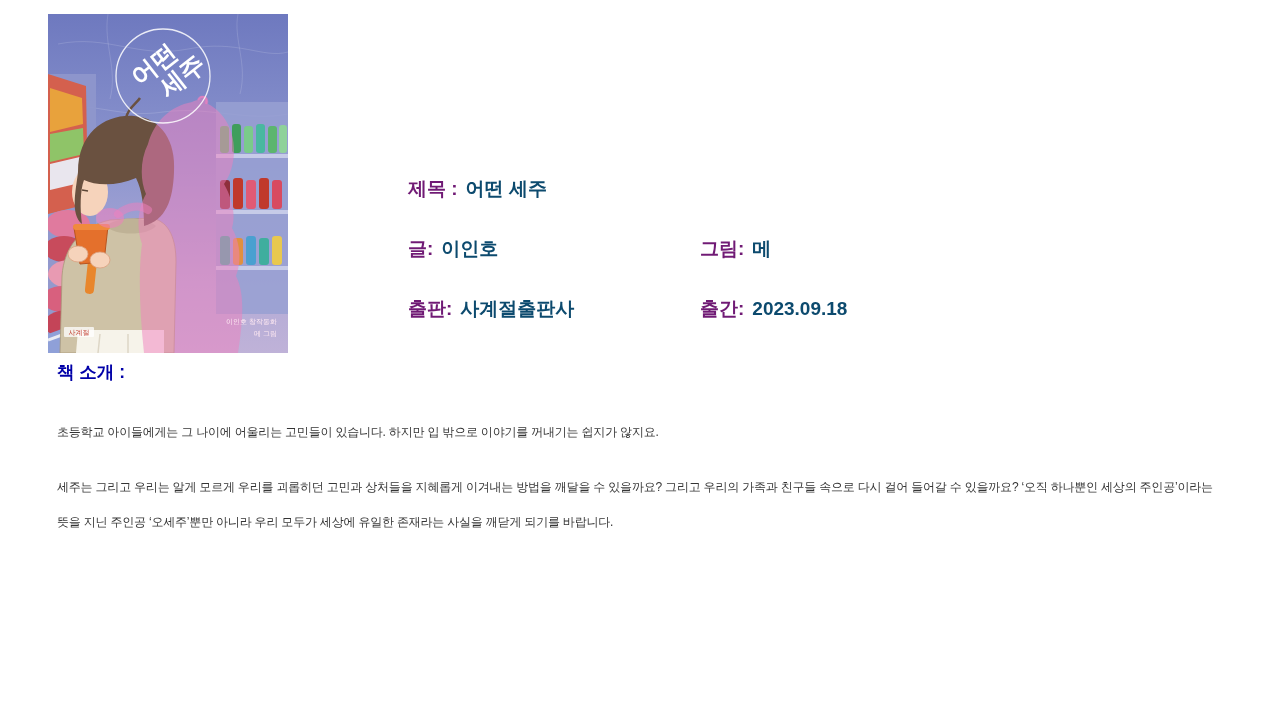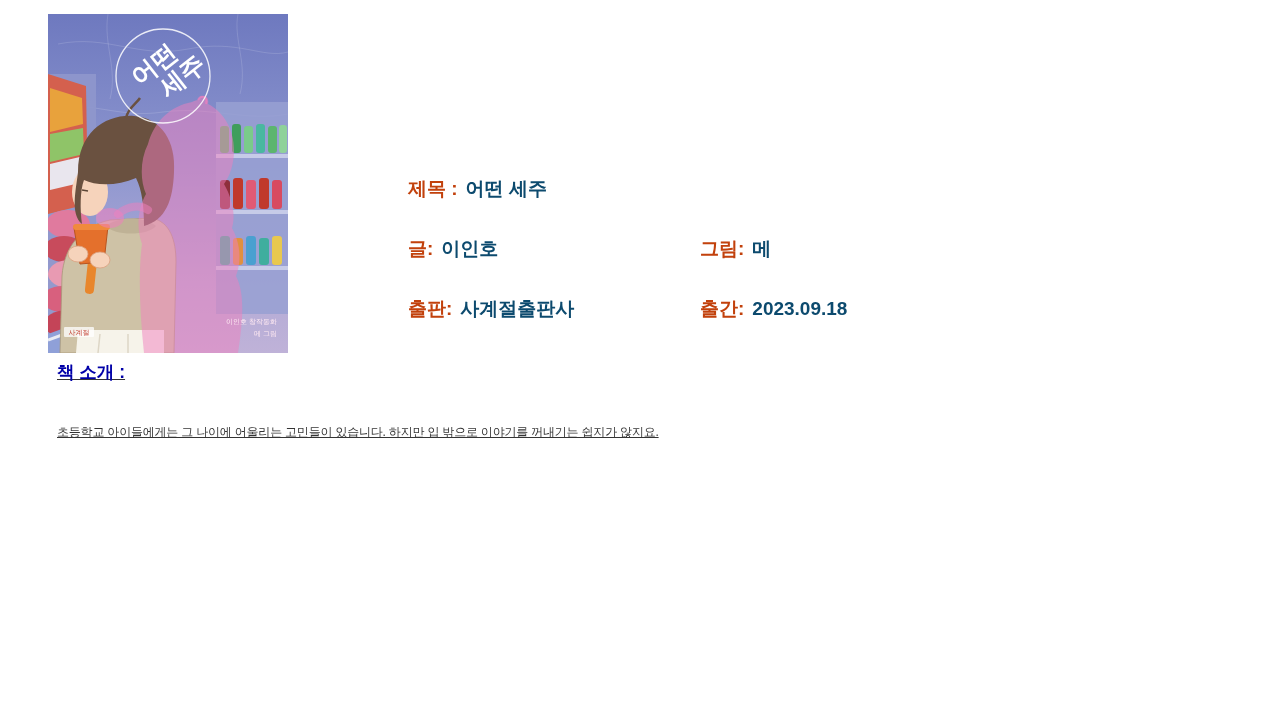--- a/index.html
+++ b/index.html
@@ -8,25 +8,25 @@
 
   
   .cover{position:absolute;left:48px;top:14px;width:240px;height:339px;}
   .cover svg{display:block;width:240px;height:339px;}
 
   
   .meta{position:absolute;left:408px;top:176px;font-size:19px;}
   .meta-row{display:flex;align-items:baseline;margin-bottom:34px;white-space:nowrap;}
   .meta-pair{display:inline-flex;align-items:baseline;}
   .meta-pair.first{width:292px;}
-  .meta-label{color:#c2410c;font-weight:bold;margin-right:8px;text-align:center;}
+  .meta-label{color:#701a75;font-weight:bold;margin-right:8px;text-align:center;}
   .meta-value{color:#0c4a6e;font-weight:bold;}
 
   
-  .content{position:absolute;left:57px;top:360px;width:1170px;text-decoration:underline;}
+  .content{position:absolute;left:57px;top:360px;width:1170px;}
   .intro-heading{color:#0000a8;font-weight:bold;font-size:17.5px;margin:0 0 31px 0;}
   .content p{margin:0 0 20px 0;font-size:12px;line-height:35px;color:#343434;
              word-break:break-all;text-align:left;letter-spacing:-0.2px;}
 </style>
 </head>
 <body>
 
 <div class="page">
 
   <div class="cover">
@@ -170,15 +170,16 @@
       <span class="meta-pair">
         <span class="meta-label">출간:</span>
         <span class="meta-value">2023.09.18</span>
       </span>
     </div>
   </div>
 
   <div class="content">
     <div class="intro-heading">책 소개 :</div>
     <p>초등학교 아이들에게는 그 나이에 어울리는 고민들이 있습니다. 하지만 입 밖으로 이야기를 꺼내기는 쉽지가 않지요.</p>
+    <p>세주는 그리고 우리는 알게 모르게 우리를 괴롭히던 고민과 상처들을 지혜롭게 이겨내는 방법을 깨달을 수 있을까요? 그리고 우리의 가족과 친구들 속으로 다시 걸어 들어갈 수 있을까요? ‘오직 하나뿐인 세상의 주인공’이라는 뜻을 지닌 주인공 ‘오세주’뿐만 아니라 우리 모두가 세상에 유일한 존재라는 사실을 깨닫게 되기를 바랍니다.</p>
   </div>
 
 </div>
 
 </body></html>

